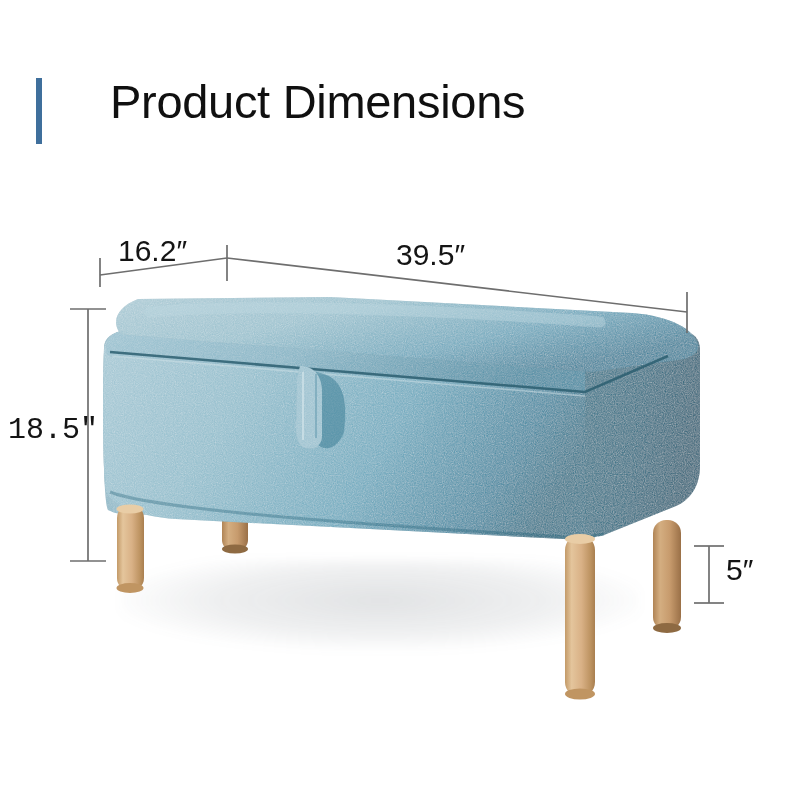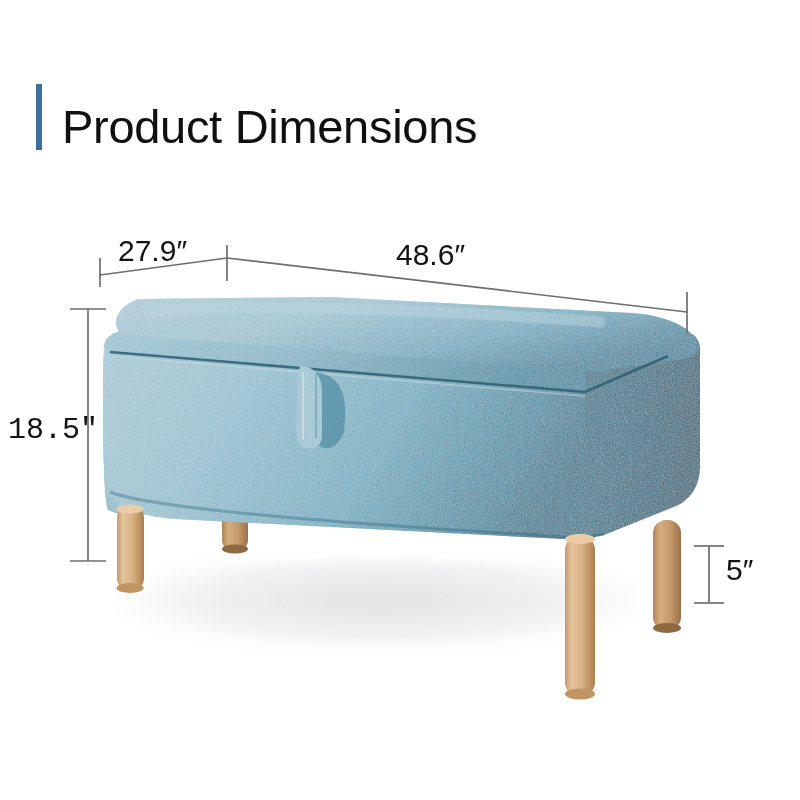--- a/index.html
+++ b/index.html
@@ -17,21 +17,22 @@
     font-family: "Liberation Sans", sans-serif;
   }
 
   
   #header {
     position: absolute;
     left: 36px;
     top: 78px;
     height: 72px;
     display: flex;
-    align-items: flex-end;
+    align-items: flex-start;
+    gap: 48px;
   }
   #accent-bar {
     width: 6px;
     height: 66px;
     background: #3f6f9c;
     flex: 0 0 auto;
   }
   #page-title {
     margin-left: 20px;
     font-size: 47px;
@@ -277,18 +278,18 @@
       <line x1="88" y1="309" x2="88" y2="561"></line>
       <line x1="70" y1="309" x2="106" y2="309"></line>
       <line x1="70" y1="561" x2="106" y2="561"></line>
 
       <line x1="709" y1="546" x2="709" y2="603"></line>
       <line x1="694" y1="546" x2="724" y2="546"></line>
       <line x1="694" y1="603" x2="724" y2="603"></line>
     </g>
   </svg>
 
-  <div class="dim-label" id="label-depth">27.9″</div>
-  <div class="dim-label" id="label-width">48.6″</div>
+  <div class="dim-label" id="label-depth">16.2″</div>
+  <div class="dim-label" id="label-width">39.5″</div>
   <div class="dim-label" id="label-height">18.5″</div>
   <div class="dim-label" id="label-leg">5″</div>
 
 </div>
 
 </body></html>

